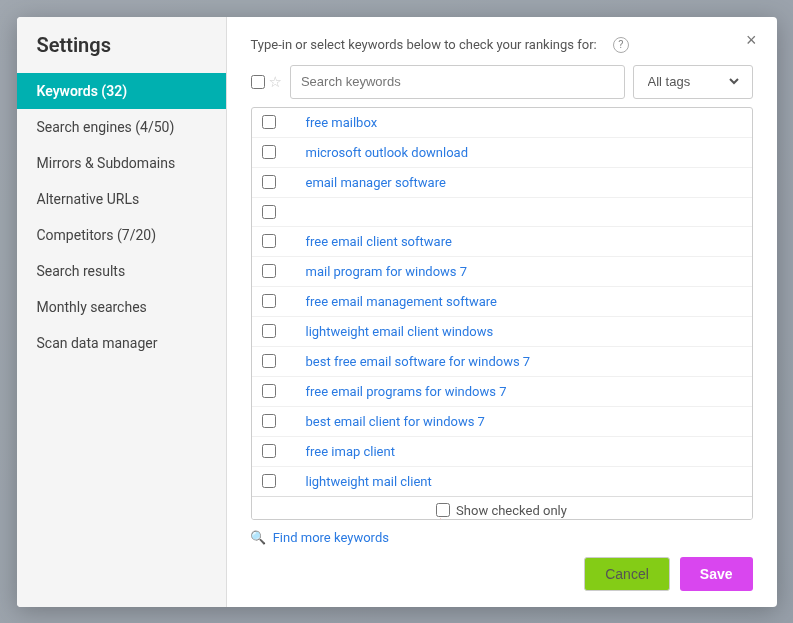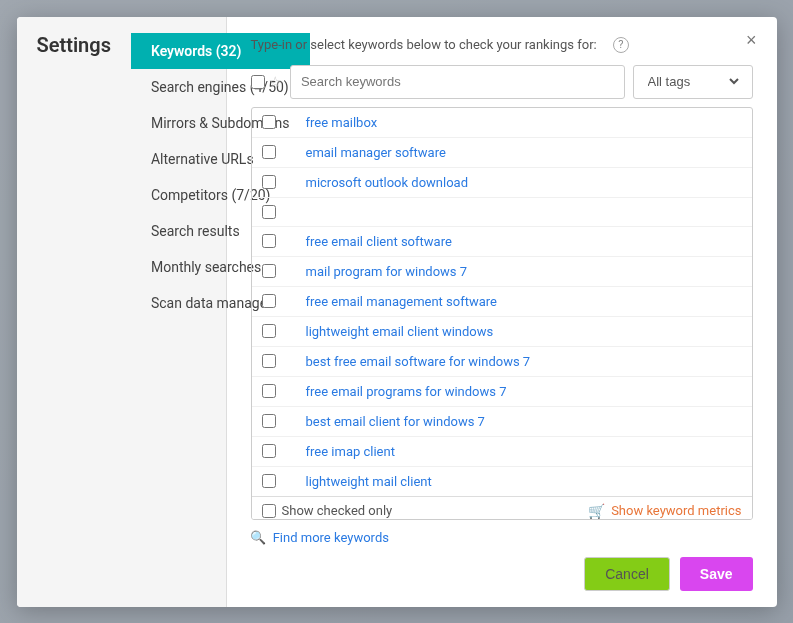--- a/index.html
+++ b/index.html
@@ -33,21 +33,21 @@
       position: relative;
     }
 
     
     .sidebar {
       width: 210px;
       min-width: 210px;
       background: #f5f5f5;
       border-right: 1px solid #ddd;
       display: flex;
-      flex-direction: row;
+      flex-direction: column;
       padding-top: 16px;
     }
 
     .sidebar-title {
       font-size: 20px;
       font-weight: 600;
       color: #333;
       padding: 0 20px 16px 20px;
     }
 
@@ -191,20 +191,21 @@
       flex-shrink: 0;
     }
 
     .bottom-row {
       display: flex;
       align-items: center;
       padding: 6px 10px;
       border-top: 1px solid #ddd;
       background: #fff;
       justify-content: space-between;
+      flex-direction: column;
     }
 
     .show-checked-label {
       display: flex;
       align-items: center;
       gap: 6px;
       font-size: 13px;
       color: #555;
       cursor: pointer;
     }
@@ -314,25 +315,25 @@
       </div>
 
       <div class="keywords-list-container">
         <div id="keywords-list">
             <div class="keyword-row">
               <input type="checkbox" class="checkbox-input" style="">
               <span class="keyword-text">free mailbox</span>
             </div>
             <div class="keyword-row">
               <input type="checkbox" class="checkbox-input" style="">
+              <span class="keyword-text">microsoft outlook download</span>
+            </div>
+            <div class="keyword-row">
+              <input type="checkbox" class="checkbox-input" style="">
               <span class="keyword-text">email manager software</span>
-            </div>
-            <div class="keyword-row">
-              <input type="checkbox" class="checkbox-input" style="">
-              <span class="keyword-text">microsoft outlook download</span>
             </div>
             <div class="keyword-row">
               <input type="checkbox" class="checkbox-input" style="">
             </div>
             <div class="keyword-row">
               <input type="checkbox" class="checkbox-input" style="">
               <span class="keyword-text">free email client software</span>
             </div>
             <div class="keyword-row">
               <input type="checkbox" class="checkbox-input" style="">

